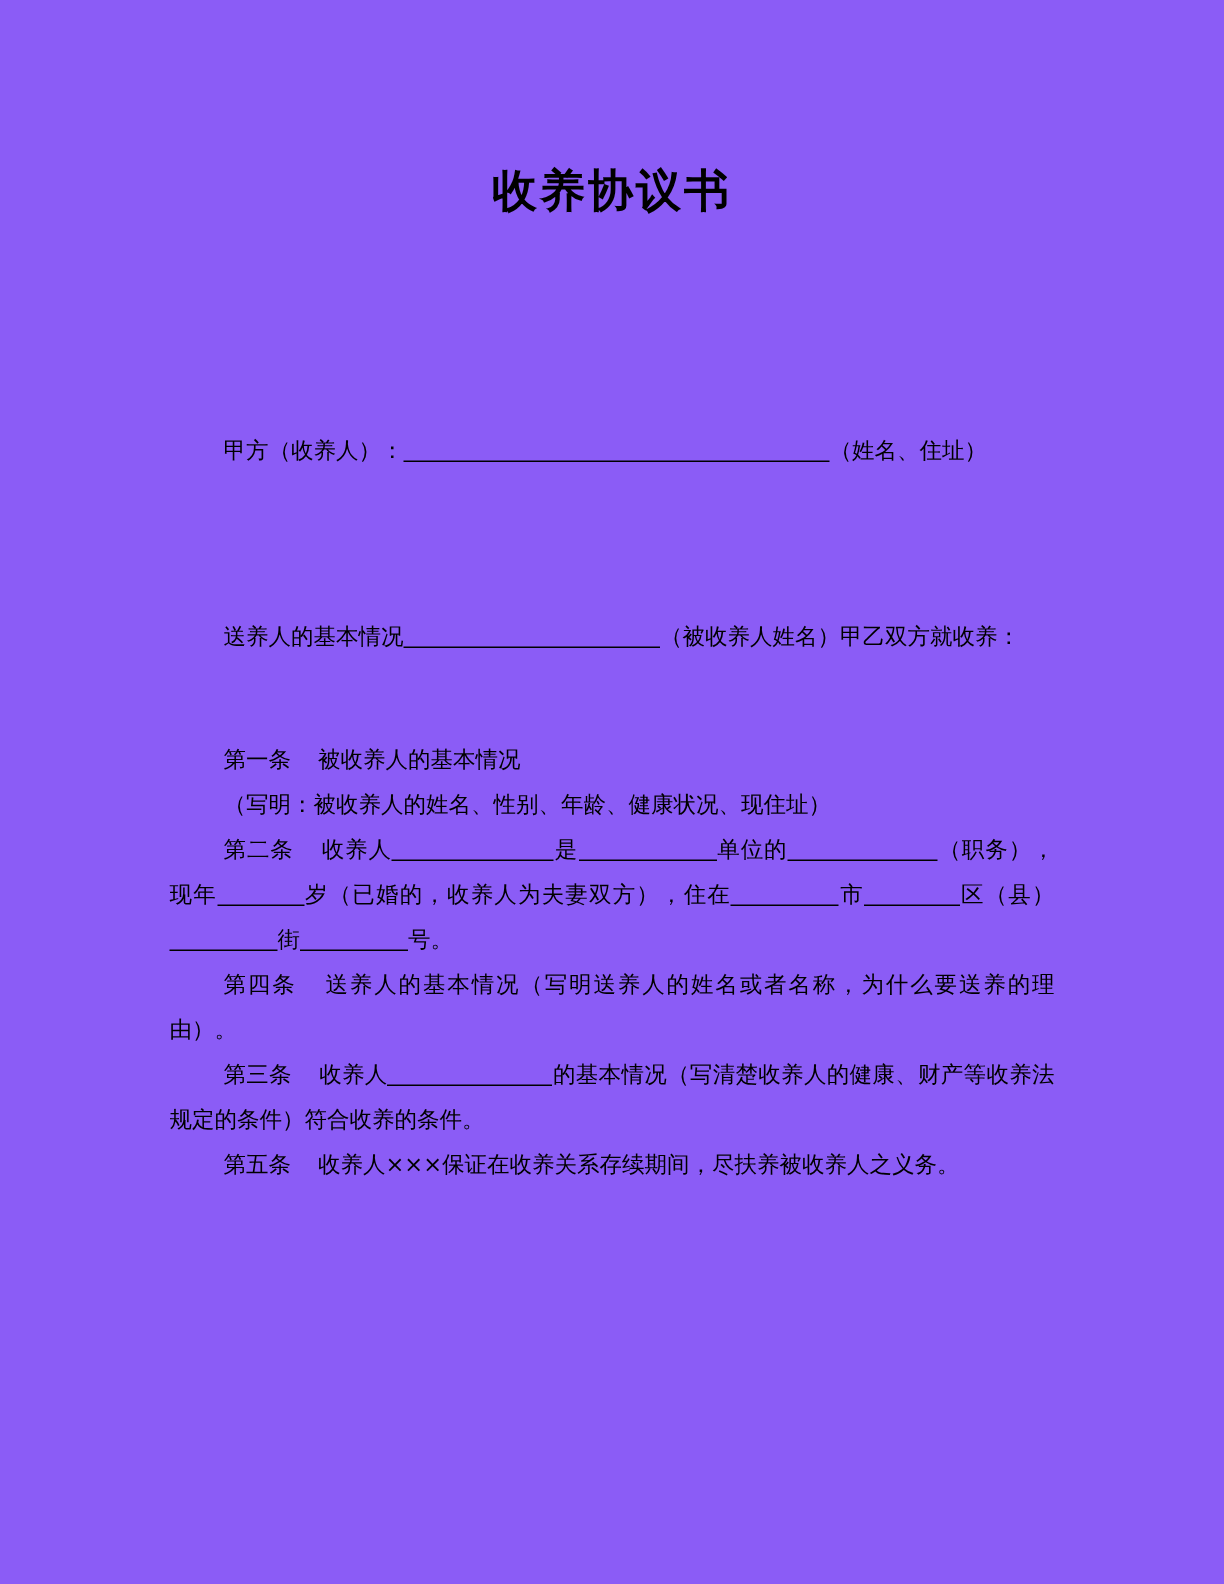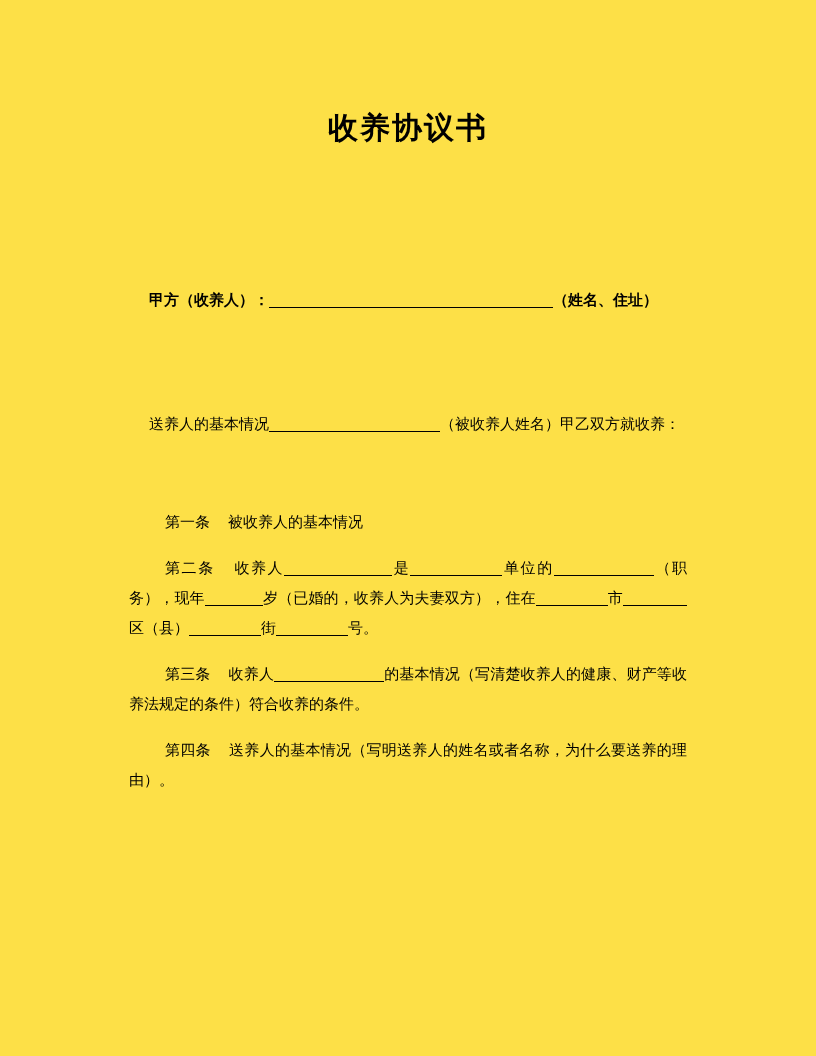--- a/index.html
+++ b/index.html
@@ -6,21 +6,21 @@
   html, body {
     margin: 0;
     padding: 0;
     background: #ffffff;
   }
   .page {
     position: relative;
     width: 816px;
     height: 1056px;
     margin: 0 auto;
-    background: #fde047;
+    background: #8b5cf6;
     font-family: "DejaVu Sans", "Liberation Sans", sans-serif;
     color: #000000;
     overflow: hidden;
   }
 
   
   .doc-title {
     position: absolute;
     left: 0;
     right: 0;
@@ -42,33 +42,32 @@
     line-height: 30px;
     text-align: justify;
     text-justify: inter-ideograph;
   }
 
   .party-line {
     margin: 0 0 0 0;
     padding-left: 36px;
     height: 30px;
     white-space: nowrap;
-    font-weight: bold;
   }
   .spacer-sm { height: 46px; }
   .spacer-md { height: 48px; }
   .spacer-lg { height: 52px; }
 
   .intro-line {
     padding-left: 36px;
     white-space: nowrap;
   }
 
   .clause {
-    margin: 16px;
+    margin: 0;
     padding: 0;
     text-indent: 36px;
   }
 
   .clause-label {
     white-space: nowrap;
   }
   .clause-gap {
     display: inline-block;
     width: 18px;
@@ -112,28 +111,34 @@
     <div class="intro-line">
       <span>送养人的基本情况</span><span class="blank b-171"></span><span>（被收养人姓名）甲乙双方就收养：</span>
     </div>
 
     <div class="spacer-lg"></div>
 
     <p class="clause">
       <span class="clause-label">第一条</span><span class="clause-gap"></span><span>被收养人的基本情况</span>
     </p>
 
+    <p class="clause">
+      <span>（写明：被收养人的姓名、性别、年龄、健康状况、现住址）</span>
+    </p>
 
     <p class="clause">
       <span class="clause-label">第二条</span><span class="clause-gap"></span><span>收养人</span><span class="blank b-108"></span><span>是</span><span class="blank b-92"></span><span>单位的</span><span class="blank b-100"></span><span>（职务），现年</span><span class="blank b-58"></span><span>岁（已婚的，收养人为夫妻双方），住在</span><span class="blank b-72"></span><span>市</span><span class="blank b-64"></span><span>区（县）</span><span class="blank b-72"></span><span>街</span><span class="blank b-72"></span><span>号。</span>
+    </p>
+
+    <p class="clause">
+      <span class="clause-label">第四条</span><span class="clause-gap"></span><span>送养人的基本情况（写明送养人的姓名或者名称，为什么要送养的理由）。</span>
     </p>
 
     <p class="clause">
       <span class="clause-label">第三条</span><span class="clause-gap"></span><span>收养人</span><span class="blank b-110"></span><span>的基本情况（写清楚收养人的健康、财产等收养法规定的条件）符合收养的条件。</span>
     </p>
 
     <p class="clause">
-      <span class="clause-label">第四条</span><span class="clause-gap"></span><span>送养人的基本情况（写明送养人的姓名或者名称，为什么要送养的理由）。</span>
+      <span class="clause-label">第五条</span><span class="clause-gap"></span><span>收养人×××保证在收养关系存续期间，尽扶养被收养人之义务。</span>
     </p>
-
 
   </div>
 </div>
 
 </body></html>

